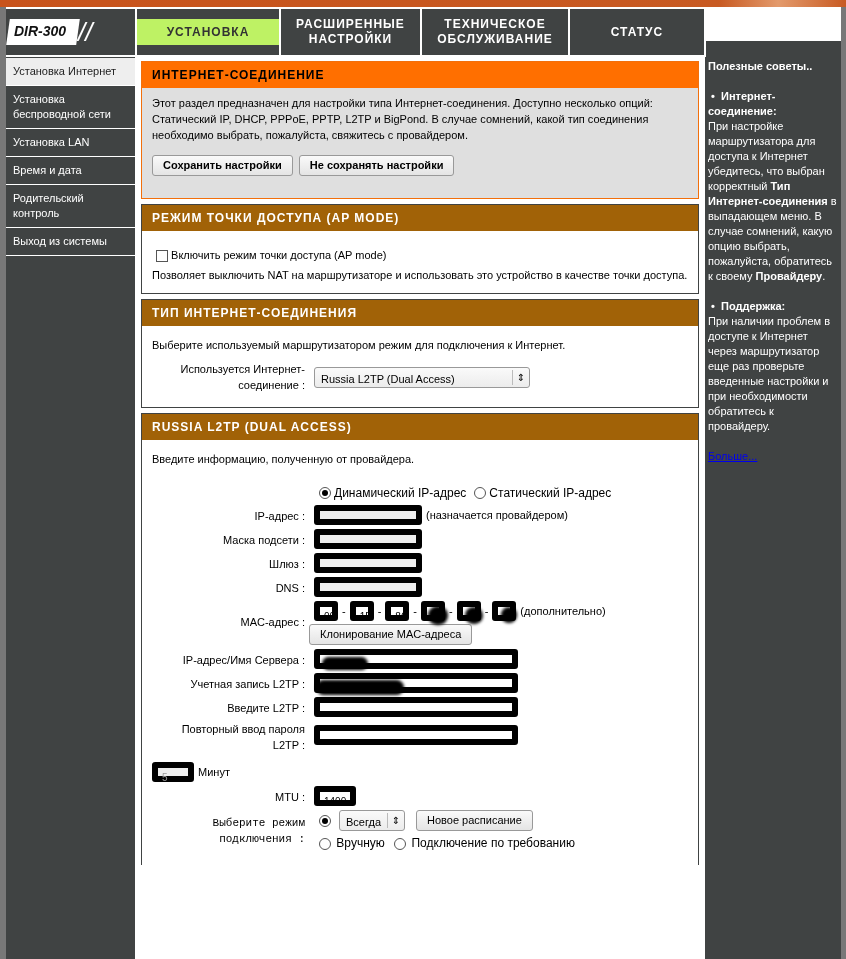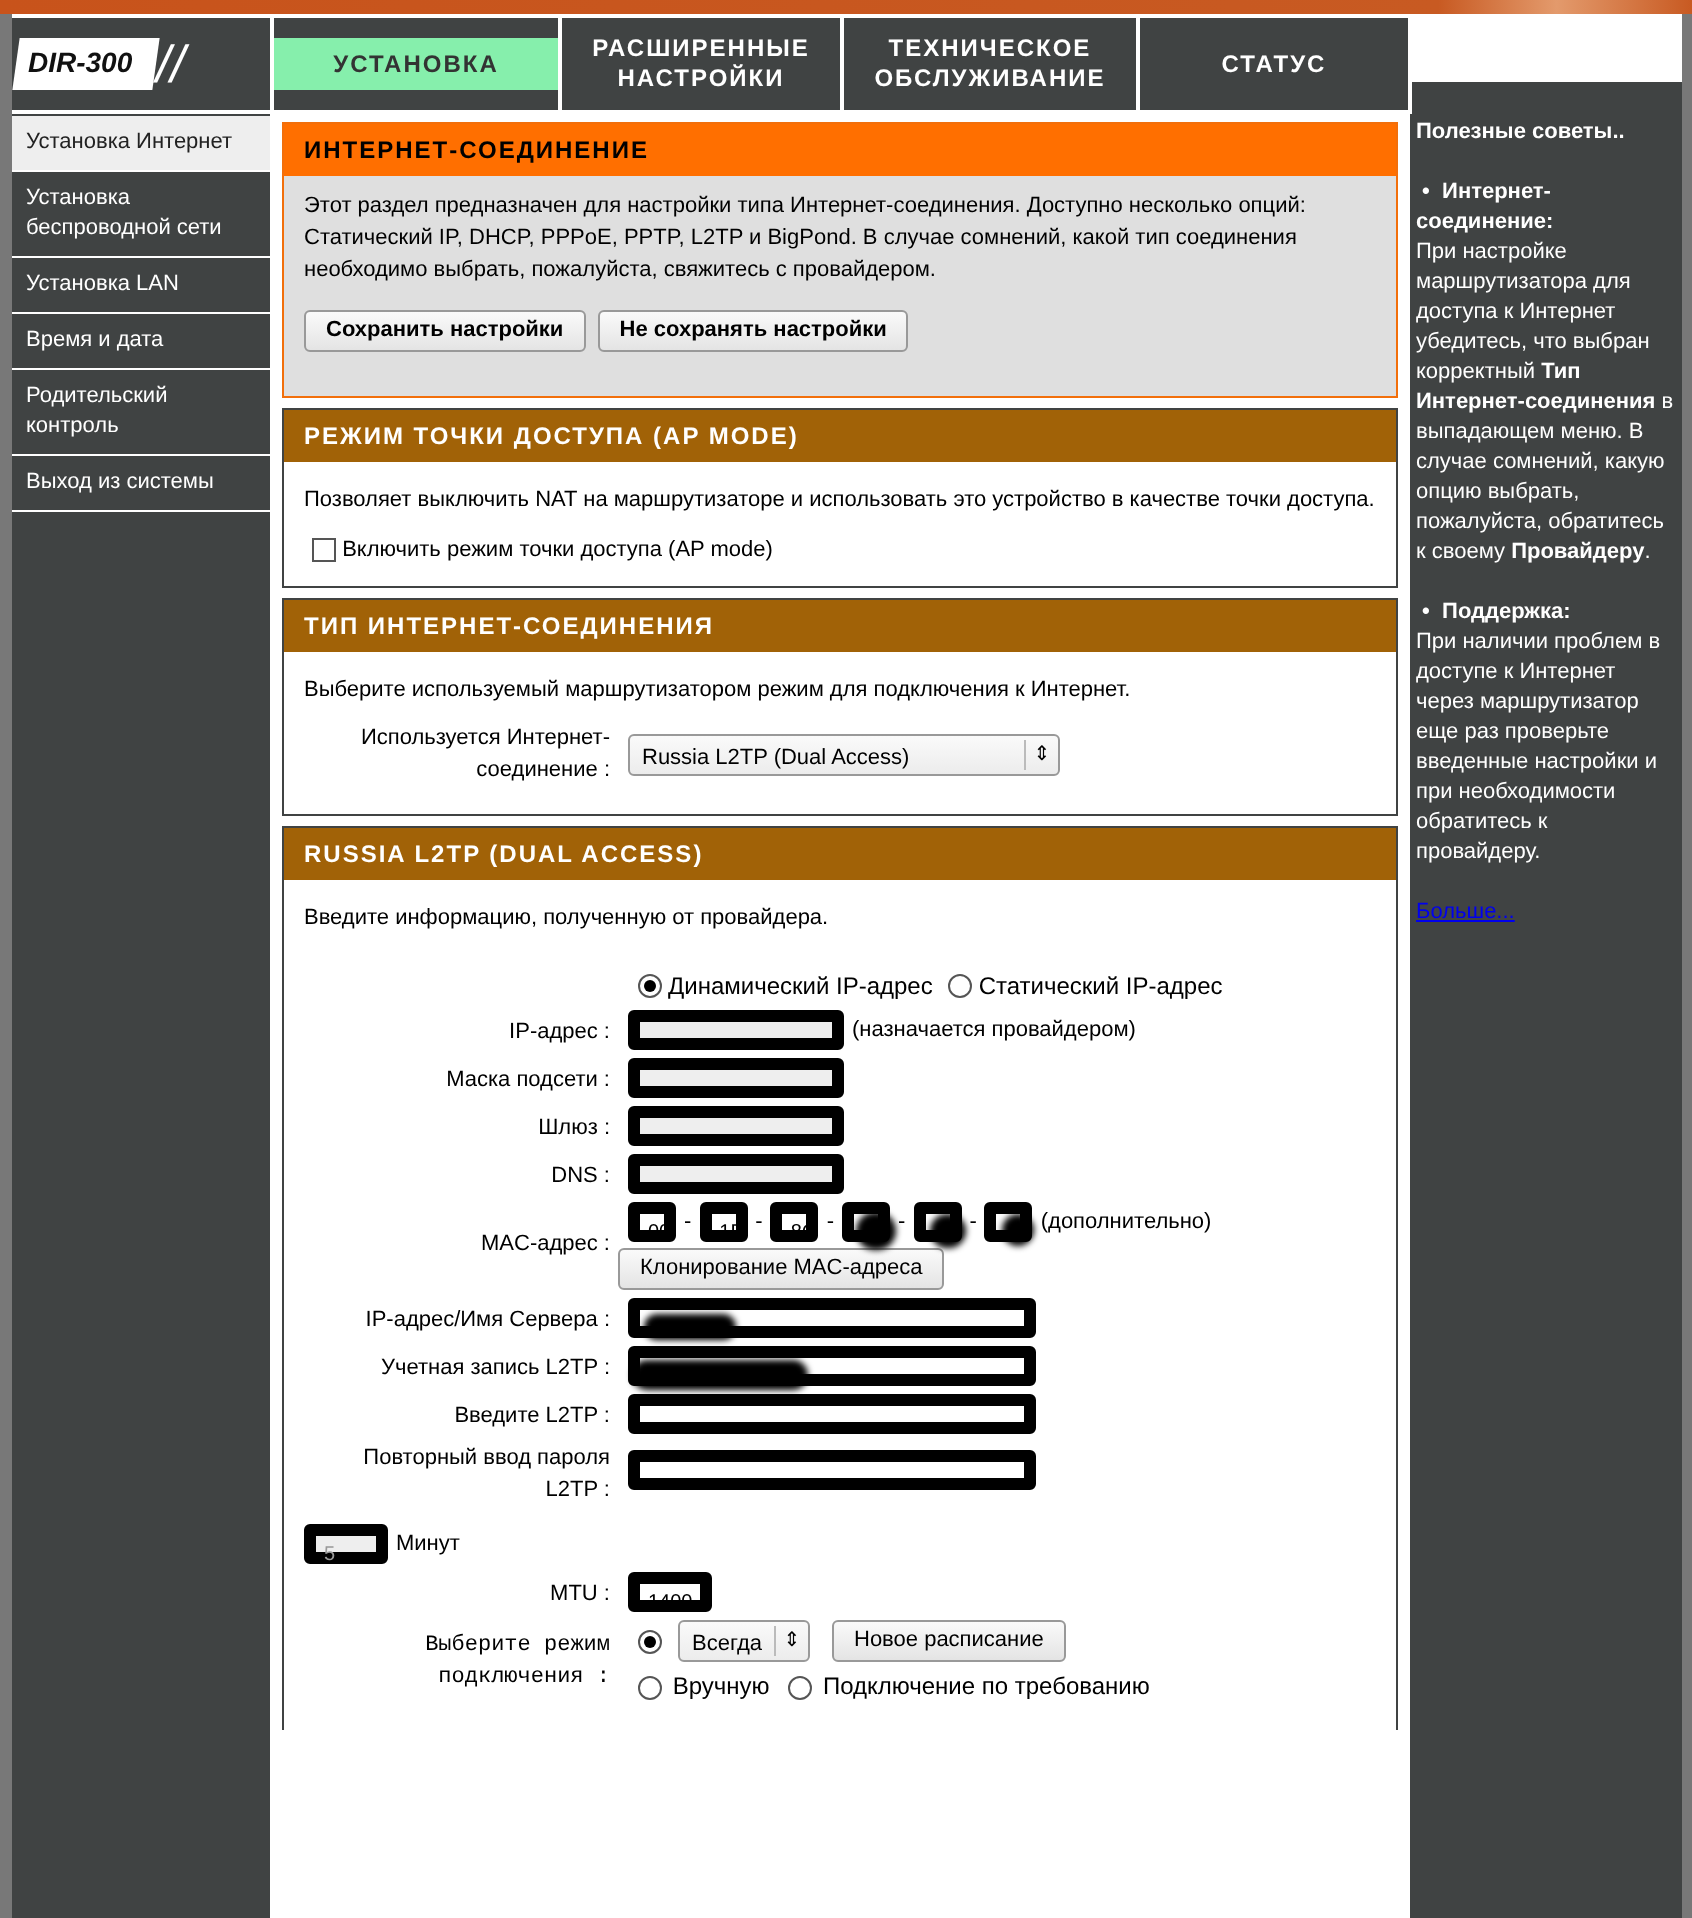--- a/index.html
+++ b/index.html
@@ -7,21 +7,21 @@
   .topbar{position:absolute;left:0;top:0;width:846px;height:7px;background:linear-gradient(90deg,#c8531b 0%,#c85a22 85%,#e39a6c 92%,#c85a22 100%);}
   .frame-left{position:absolute;left:0;top:7px;width:6px;height:952px;background:#787878;}
   .frame-right{position:absolute;left:841px;top:7px;width:5px;height:952px;background:#787878;}
   .header{position:absolute;left:6px;top:9px;width:835px;height:46px;}
   .logo-cell{position:absolute;left:0;top:0;width:129px;height:46px;background:#404343;}
   .logo-box{position:absolute;left:2px;top:10px;width:70px;height:26px;background:#fff;transform:skewX(-8deg);}
   .logo-text{position:absolute;left:8px;top:14px;font-weight:bold;font-style:italic;font-size:14px;color:#111;}
   .logo-slash{position:absolute;left:72px;top:10px;font-size:26px;color:#fff;font-style:italic;line-height:26px;}
   .tab{position:absolute;top:0;height:46px;background:#404343;color:#fff;font-weight:bold;font-size:12px;letter-spacing:1px;text-align:center;display:flex;align-items:center;justify-content:center;line-height:15px;}
   .tab.active{background:#404343;}
-  .tab.active .tab-inner{background:#86efac;color:#333;width:148px;height:26px;display:flex;align-items:center;justify-content:center;}
+  .tab.active .tab-inner{background:#bef264;color:#333;width:148px;height:26px;display:flex;align-items:center;justify-content:center;}
   .sidebar{position:absolute;left:6px;top:57px;width:129px;height:902px;background:#404343;}
   .side-item{display:block;color:#fff;font-size:11px;padding:6px 7px 6px 7px;border-bottom:1px solid #fff;line-height:15px;margin:0 0 0 0;}
   .side-item.active{background:#eeeeee;color:#222;}
   .main{position:absolute;left:141px;top:61px;width:558px;}
   .section{border:1px solid #404343;margin-bottom:5px;background:#fff;}
   .section.orange{border:1px solid #f26f0b;background:#dfdfdf;}
   .sec-title{background:#a16207;color:#fff;font-weight:bold;font-size:12px;letter-spacing:1px;padding:6px 10px;height:14px;line-height:14px;}
   .section.orange .sec-title{background:#ff6f00;color:#000;}
   .sec-body{padding:7px 10px 10px 10px;line-height:16px;}
   .btn{display:inline-block;border:1px solid #999;border-radius:3px;background:linear-gradient(#fafafa,#e4e4e4);font-size:11px;padding:3px 10px;color:#000;line-height:13px;}
@@ -79,25 +79,25 @@
       <div style="margin-top:12px;font-weight:bold;">
         <span class="btn">Сохранить настройки</span>
         <span class="btn" style="margin-left:3px;">Не сохранять настройки</span>
       </div>
     </div>
   </div>
 
   <div class="section">
     <div class="sec-title">РЕЖИМ ТОЧКИ ДОСТУПА (AP MODE)</div>
     <div class="sec-body">
-      <div style="margin-top:4px;">Позволяет выключить NAT на маршрутизаторе и использовать это устройство в качестве точки доступа.</div>
       <div style="margin-top:9px;">
         <span class="chk" style="margin-left:4px;"></span>
         <span>Включить режим точки доступа (AP mode)</span>
       </div>
+      <div style="margin-top:4px;">Позволяет выключить NAT на маршрутизаторе и использовать это устройство в качестве точки доступа.</div>
     </div>
   </div>
 
   <div class="section">
     <div class="sec-title">ТИП ИНТЕРНЕТ-СОЕДИНЕНИЯ</div>
     <div class="sec-body">
       <div style="margin-top:4px;">Выберите используемый маршрутизатором режим для подключения к Интернет.</div>
       <div class="row" style="margin-top:8px;">
         <div class="lbl">Используется Интернет-соединение :</div>
         <span class="sel" style="width:216px;margin-top:6px;">

